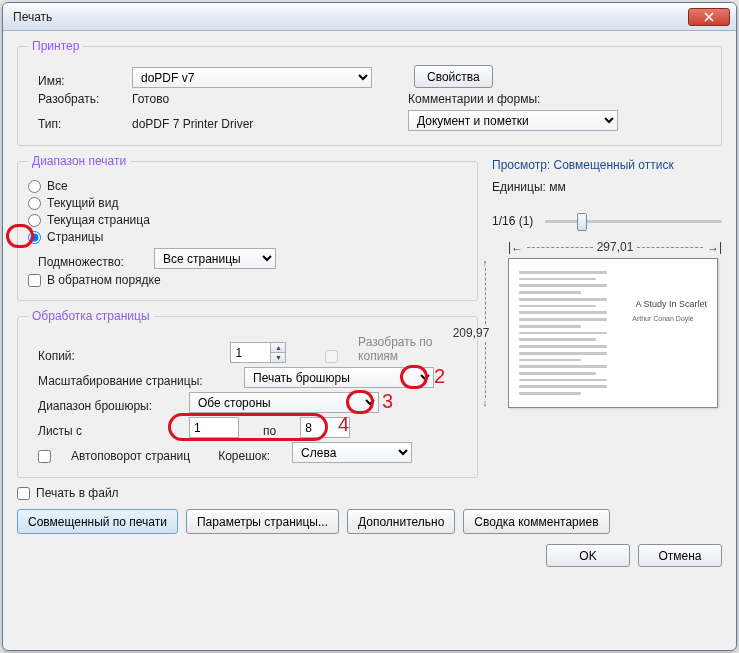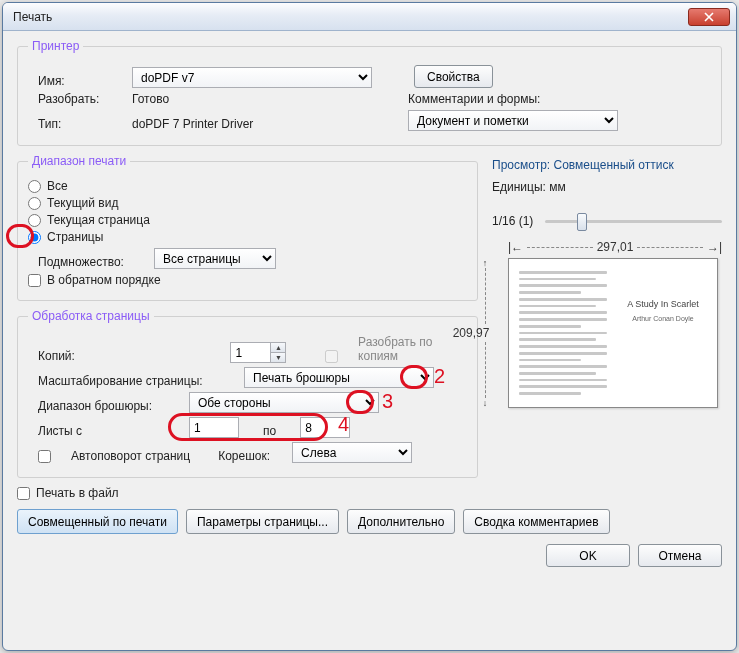--- a/index.html
+++ b/index.html
@@ -37,21 +37,21 @@
 .dim-top { position:absolute; top:-18px; left:16px; right:0; display:flex; align-items:center; font-size:11px; color:#333; }
 .dim-top .line { flex:1; border-top:1px dashed #888; margin:0 4px; }
 .dim-left { position:absolute; left:-14px; top:0; bottom:0; display:flex; flex-direction:column; align-items:center; font-size:11px; color:#333; width:14px; }
 .dim-left .vline { flex:1; border-left:1px dashed #888; }
 .dim-left .vlabel { writing-mode: horizontal-tb; margin:2px 0; transform: translateX(-14px); }
 .page-prev { margin-left:16px; width:210px; height:150px; background:#fff; border:1px solid #888; box-shadow:1px 1px 2px rgba(0,0,0,0.15); padding:10px; display:flex; gap:12px; }
 .page-half { flex:1; display:flex; flex-direction:column; }
 .fake-text { height:3px; background:#c8c8c8; margin:2px 0; border-radius:1px; }
 .fake-text.short { width:70%; }
 .fake-text.med { width:88%; }
-.fake-title { font-size:9px; color:#444; text-align:center; margin-top:30px; }
+.fake-title { font-size:9px; color:#444; text-align:right; margin-top:30px; }
 .fake-sub { font-size:7px; color:#666; text-align:center; margin-top:6px; }
 .buttons-bar { display:flex; gap:8px; margin-top: 6px; }
 .buttons-bar .btn { flex: 0 0 auto; padding: 0 10px; height: 25px; }
 .ok-row { display:flex; justify-content:flex-end; gap:8px; margin-top:10px; }
 .ok-row .btn { width: 84px; }
 .annot { position:absolute; pointer-events:none; }
 .annot.red { border:3px solid #d12; border-radius: 50% / 60%; }
 .annot-num { color:#d12; font-size:20px; font-weight:normal; }
 .rel { position:relative; }
 </style>

